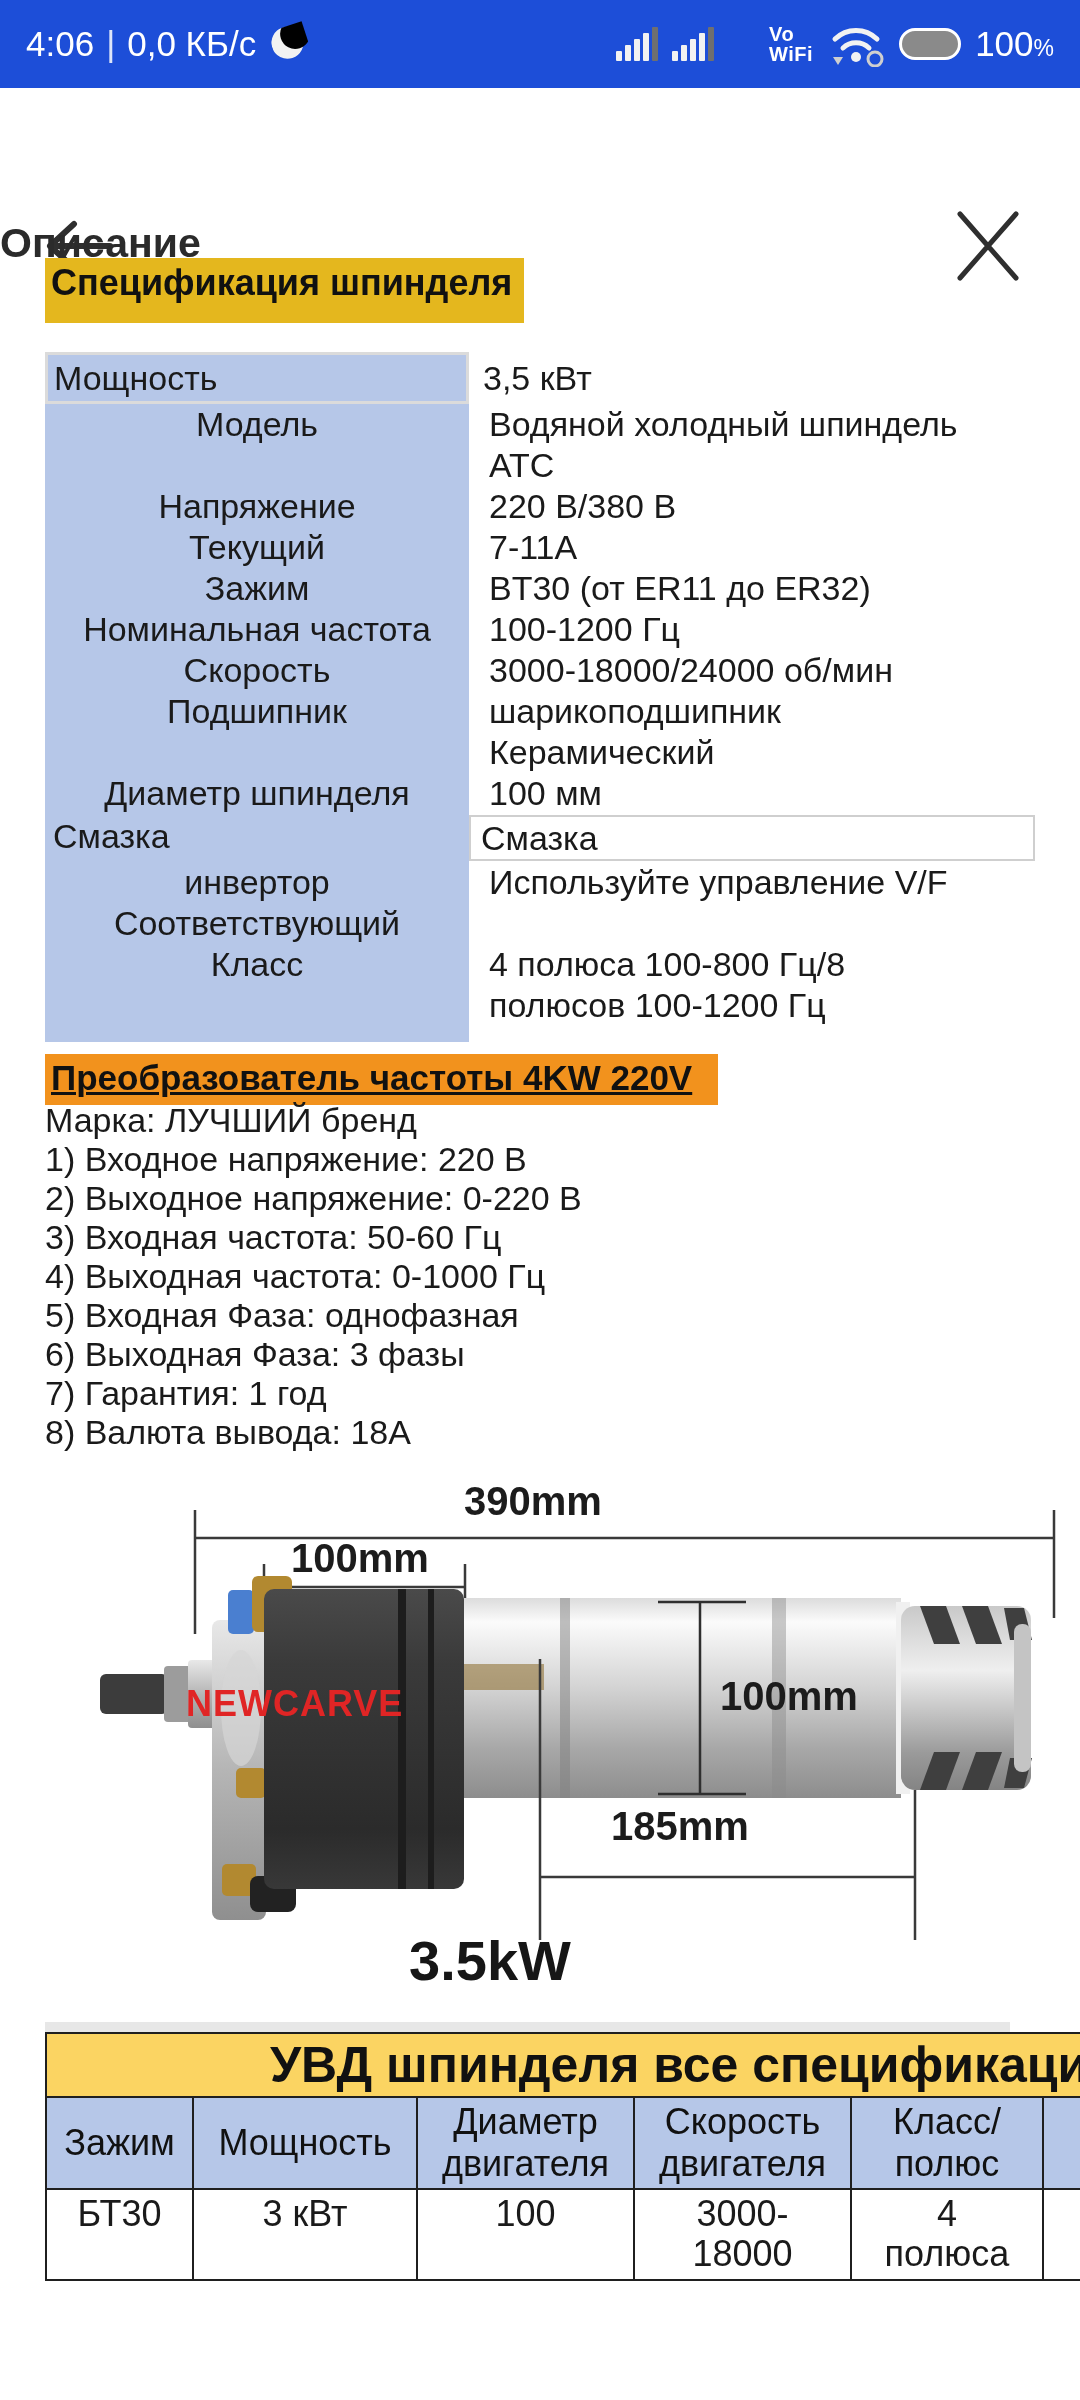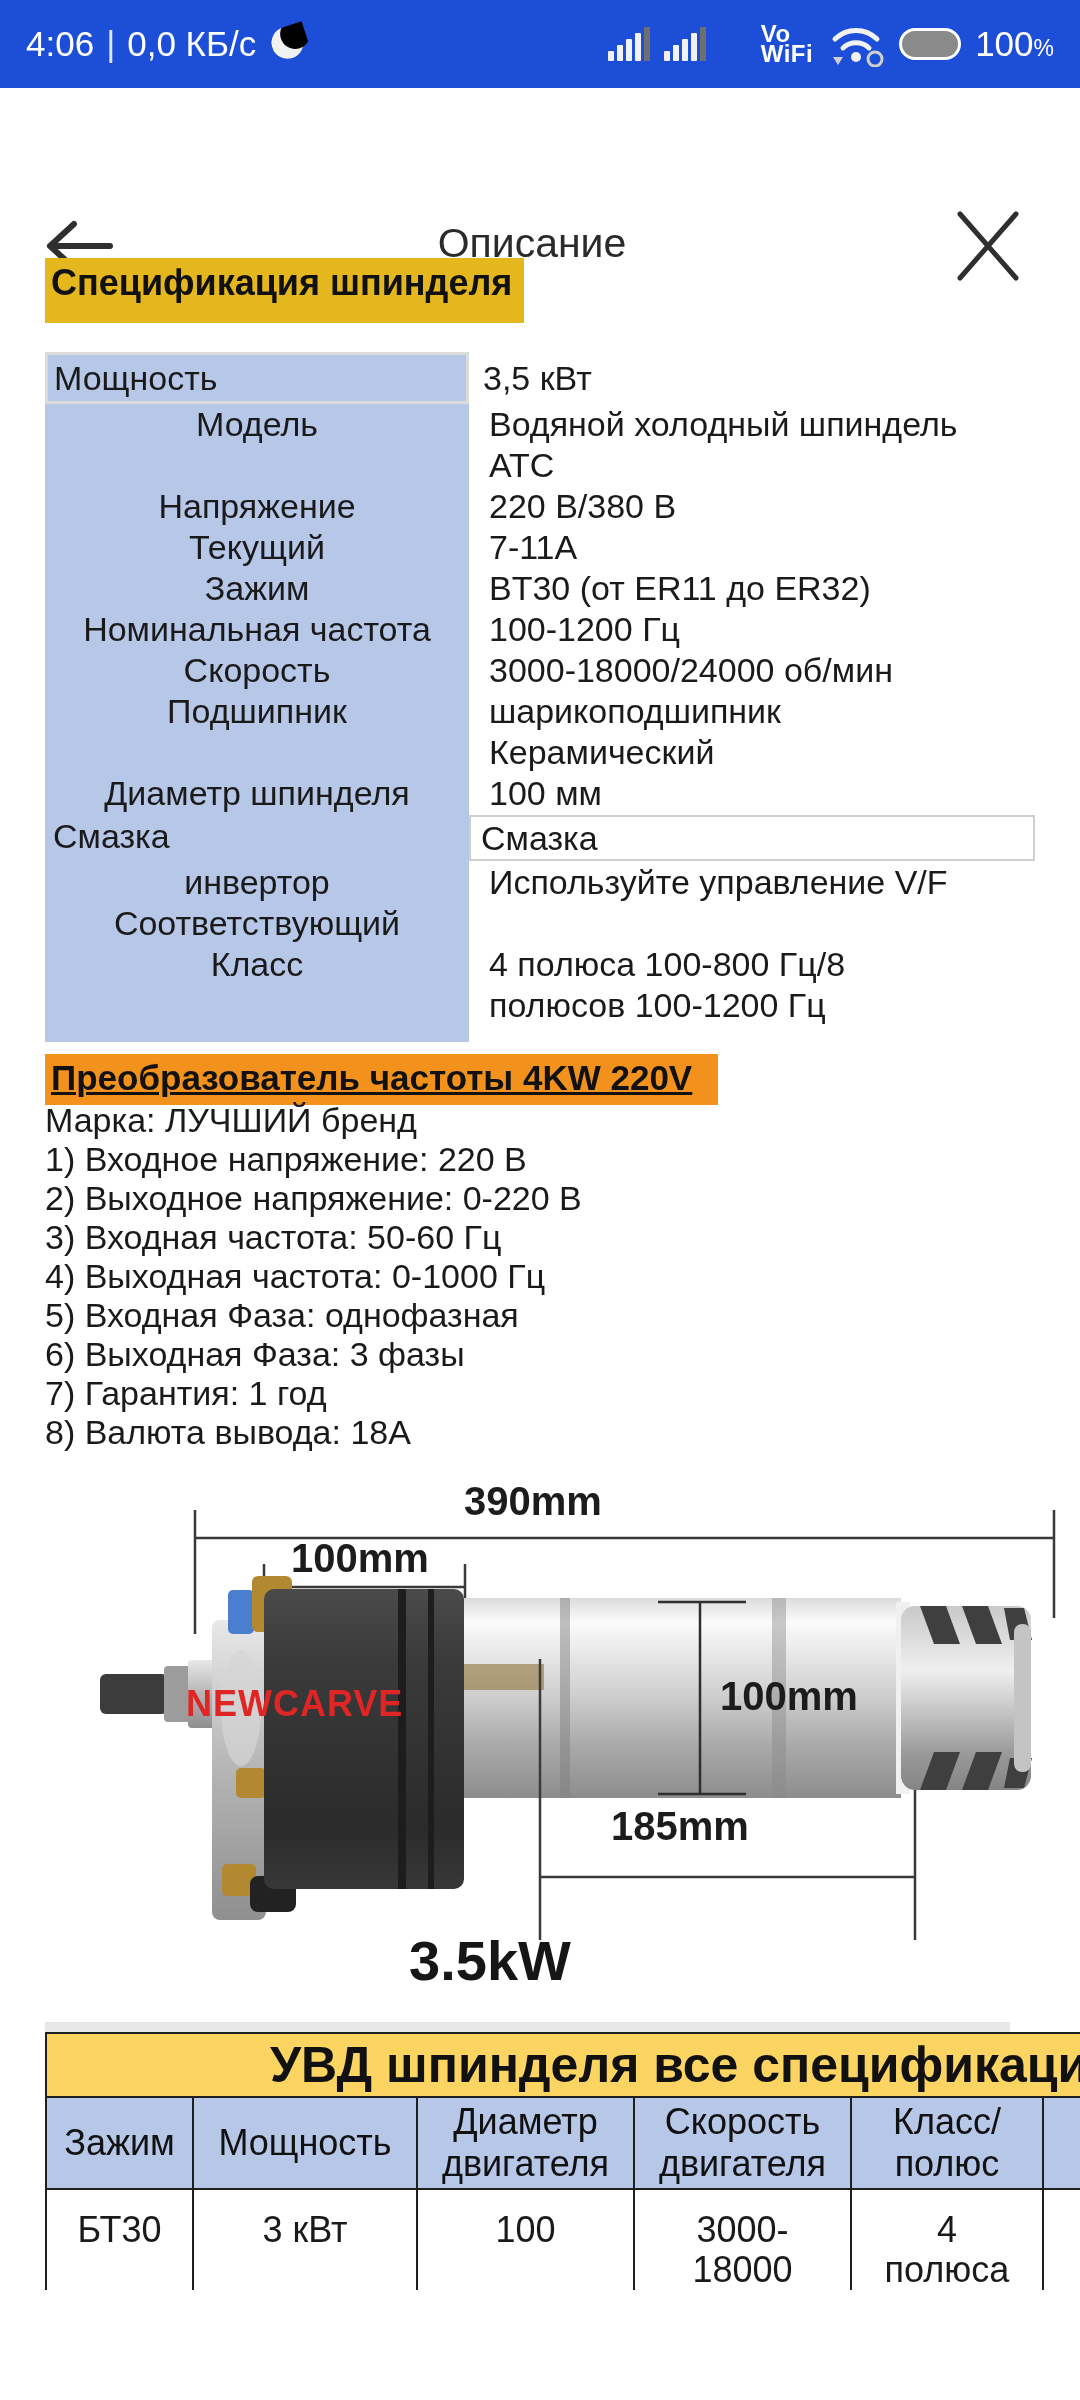--- a/index.html
+++ b/index.html
@@ -11,28 +11,28 @@
     display:flex;align-items:center;box-sizing:border-box;padding:0 26px;font-size:35px;font-weight:400;}
   .sb-left{display:flex;align-items:center;gap:12px;}
   .sb-right{margin-left:auto;display:flex;align-items:center;gap:14px;}
   .sb-div{opacity:.85;}
   .moon{position:relative;width:36px;height:36px;overflow:hidden;transform:rotate(-18deg);margin-left:4px;}
   .moon:before{content:"";position:absolute;left:0;top:0;width:32px;height:32px;border-radius:50%;background:#f2f2f2;}
   .moon:after{content:"";position:absolute;left:11px;top:-5px;width:30px;height:30px;border-radius:50%;background:#000;}
   .sig{display:flex;align-items:flex-end;gap:3px;height:34px;}
   .sig i{display:block;width:6px;background:#f2f2f2;border-radius:1px;}
   .sig .dim{background:#6f6f6f;}
-  .vowifi{font-size:24px;line-height:20px;font-weight:600;letter-spacing:.5px;margin-left:41px;}
+  .vowifi{font-size:20px;line-height:20px;font-weight:600;letter-spacing:.5px;margin-left:41px;}
   .bat{width:62px;height:32px;border:3px solid #fff;border-radius:17px;background:#8a8a8a;box-sizing:border-box;}
   .pct{font-size:35px;}
   .pct span{font-size:23px;}
 
   
   .apphdr{position:absolute;left:0;top:88px;width:1080px;height:140px;background:#fff;}
-  .apptitle{position:absolute;left:0;top:132px;width:1064px;text-align:center;font-size:41px;color:#2b2b2b;font-weight:400;}
+  .apptitle{position:absolute;left:0;top:132px;width:1064px;font-size:41px;color:#2b2b2b;font-weight:700;}
 
   
   .h-yellow{position:absolute;left:45px;top:258px;background:#e4b71e;color:#111;font-size:36px;font-weight:700;
     padding:7px 12px 22px 6px;line-height:1;}
   .h-orange{position:absolute;left:45px;top:1054px;background:#f2921d;color:#111;font-size:35px;font-weight:700;
     padding:5px 26px 7px 6px;line-height:1.1;text-decoration:underline;text-decoration-thickness:3px;}
 
   
   .spec{position:absolute;left:45px;top:352px;width:992px;display:grid;grid-template-columns:424px 568px;}
   .sl{background:#b6c7e8;text-align:center;}
@@ -51,21 +51,21 @@
 
   
   .diagram{position:absolute;left:0;top:1468px;width:1080px;height:547px;}
   .photoedge{position:absolute;left:45px;top:2022px;width:965px;height:11px;background:#e7e7e7;}
 
   
   .btmtable{position:absolute;left:45px;top:2032px;border-collapse:collapse;table-layout:fixed;width:1297px;}
   .btmtable td{border:2px solid #1f1f1f;overflow:hidden;}
   .bt-title{background:#fbd462;height:60px;text-align:center;font-size:50px;font-weight:700;color:#111;white-space:nowrap;}
   .bt-head{background:#b6c7e8;height:88px;text-align:center;vertical-align:middle;font-size:36px;color:#111;}
-  .bt-data{height:84px;text-align:center;vertical-align:top;font-size:36px;padding-top:20px;}
+  .bt-data{height:84px;text-align:center;vertical-align:top;font-size:36px;padding-top:4px;}
   .tl{line-height:42px;height:42px;white-space:nowrap;}
   .dl{line-height:40px;height:40px;white-space:nowrap;}
 
   
   .navbar{position:absolute;left:0;top:2290px;width:1080px;height:90px;background:#fff;}
 </style>
 </head>
 <body>
 
 <div class="statusbar">

